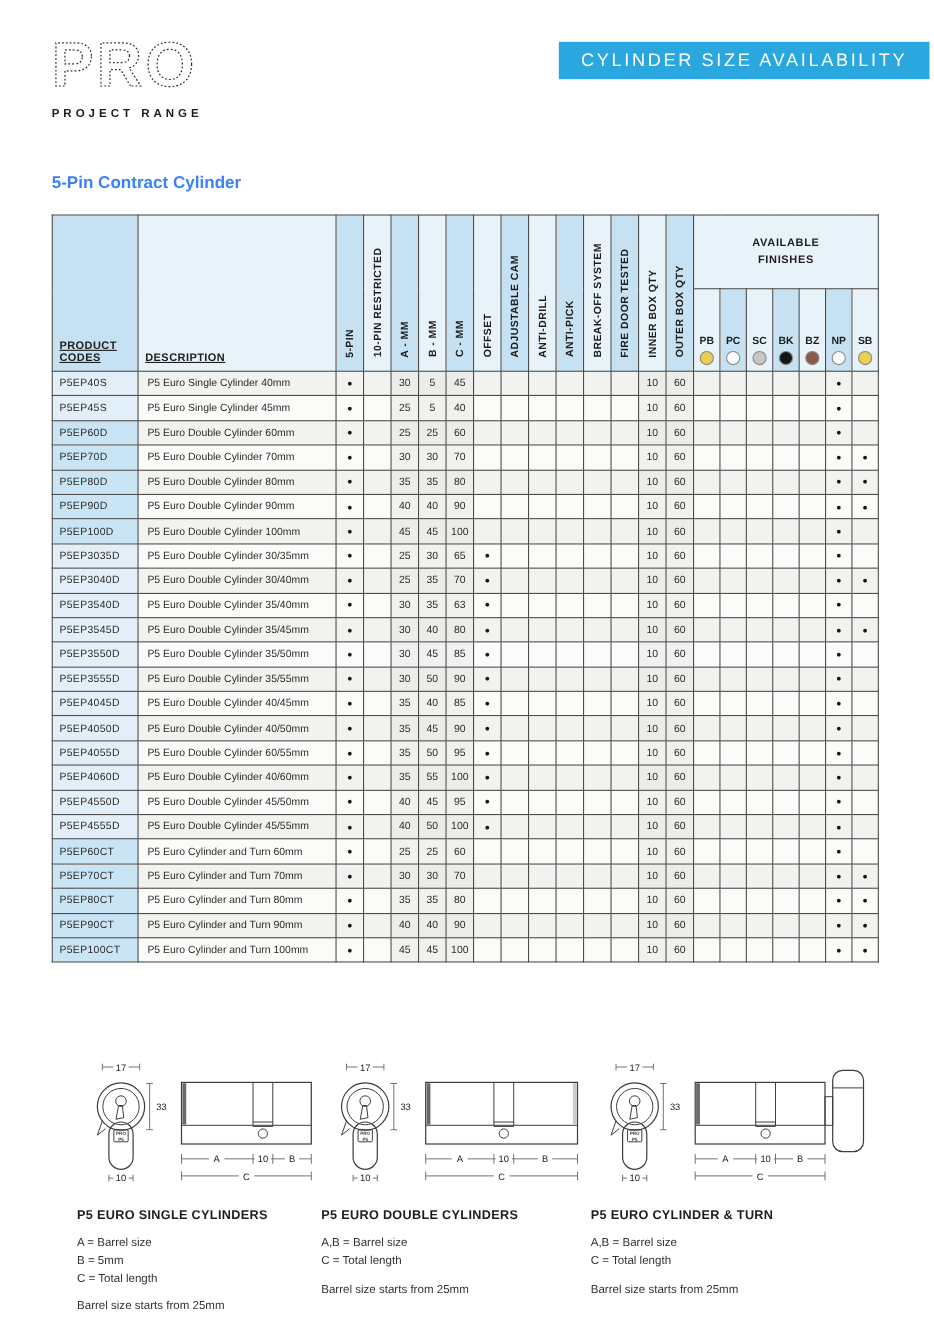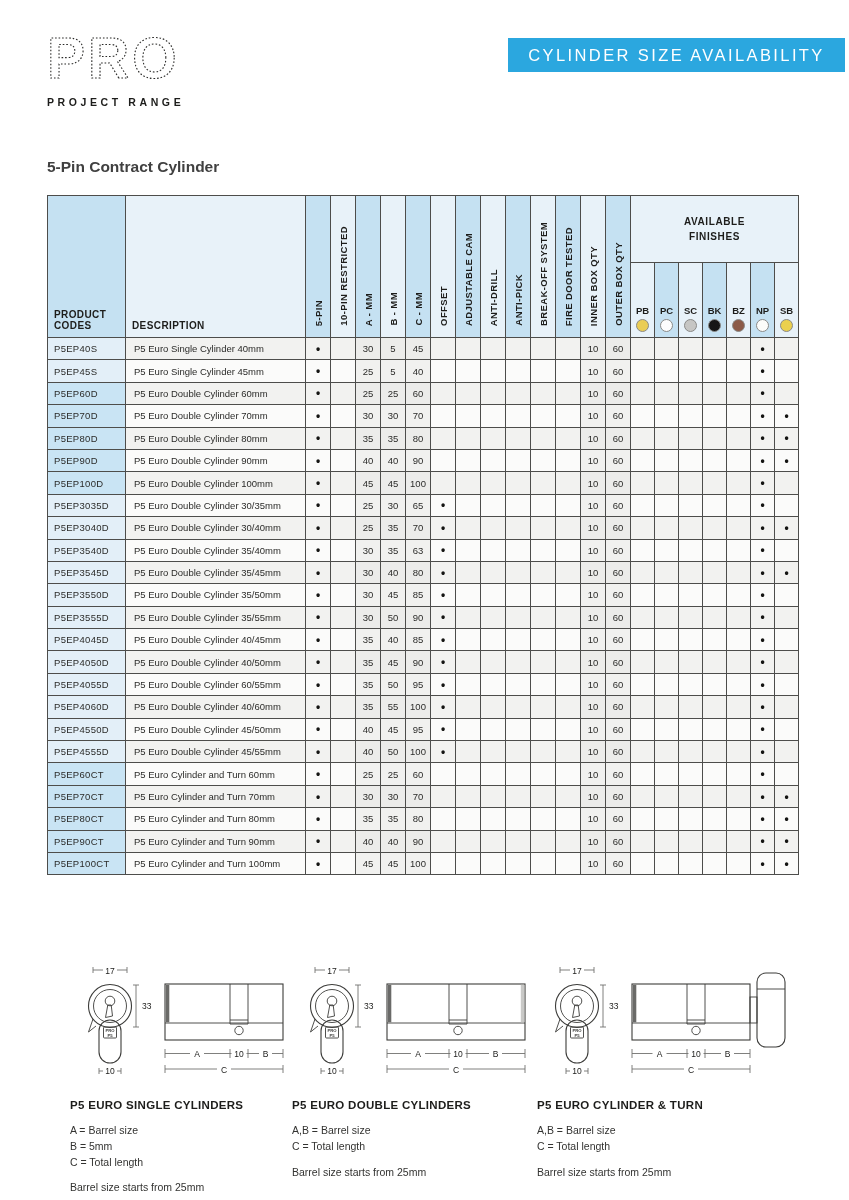--- a/index.html
+++ b/index.html
@@ -7,35 +7,35 @@
   body { font-family:"Liberation Sans", sans-serif; color:#1d1d1b; }
   .page { position:relative; width:849px; height:1200px; background:#ffffff; overflow:hidden; }
 
   
   .logo-wrap { position:absolute; left:47px; top:28px; width:180px; }
   .logo-tagline { font-size:10.5px; font-weight:bold; letter-spacing:3.6px; color:#1d1d1b; margin-top:2px; }
   .banner { position:absolute; left:508px; top:38px; width:337px; height:34px; background:#2BA7DF;
             display:flex; align-items:center; justify-content:center; }
   .banner span { color:#ffffff; font-size:16.5px; letter-spacing:2.4px; font-weight:normal; }
   .series-title { position:absolute; left:46px; top:125px; font-size:28px; letter-spacing:2px; color:#43A9DC; }
-  .series-subtitle { position:absolute; left:47px; top:158px; font-size:15.5px; font-weight:bold; color:#404040; }
+  .series-subtitle { position:absolute; left:47px; top:158px; font-size:15.5px; font-weight:bold; color:#3b82f6; }
 
   
   .tbl-wrap { position:absolute; left:47px; top:195px; }
   table { border-collapse:collapse; table-layout:fixed; width:751px; }
   th, td { border:1px solid #4d4d4b; overflow:hidden; }
   thead th { background:#E8F2F9; }
   thead .dark { background:#C5E1F2; }
   thead .light { background:#E8F2F9; }
   tr.hdr1 { height:67px; }
   tr.hdr2 { height:75px; }
   th.vc { vertical-align:bottom; text-align:center; padding-bottom:7px; }
   .vert { writing-mode:vertical-rl; transform:rotate(180deg); display:inline-block;
           font-size:9.5px; font-weight:bold; letter-spacing:0.4px; white-space:nowrap; color:#1d1d1b; }
-  th.hc { vertical-align:bottom; text-align:left; padding:4px 6px 6px 6px; font-size:10px; font-weight:bold; letter-spacing:0.4px; }
+  th.hc { vertical-align:bottom; text-align:left; padding:4px 6px 6px 6px; font-size:10px; font-weight:bold; letter-spacing:0.4px;text-decoration:underline; }
   th.fin-title { vertical-align:middle; text-align:center; }
   th.fin-title span { display:inline-block; width:90px; font-size:10px; font-weight:bold; letter-spacing:0.6px; line-height:1.5; }
   th.fin { vertical-align:bottom; text-align:center; padding-bottom:5px; font-size:9.5px; font-weight:bold; }
   .swatch { display:block; width:13px; height:13px; border-radius:50%; border:1.5px solid #8a8a88; margin:3px auto 0 auto; }
 
   tbody tr { height:22.4px; }
   tbody td { font-size:9.5px; color:#2b2b29; padding:0; text-align:center; background:#FBFBFA; }
   tbody tr:nth-child(odd) td { background:#F2F2F0; }
   tbody td.num { background:#F1F1EF; }
   tbody tr:nth-child(odd) td.num { background:#ECECEA; }

